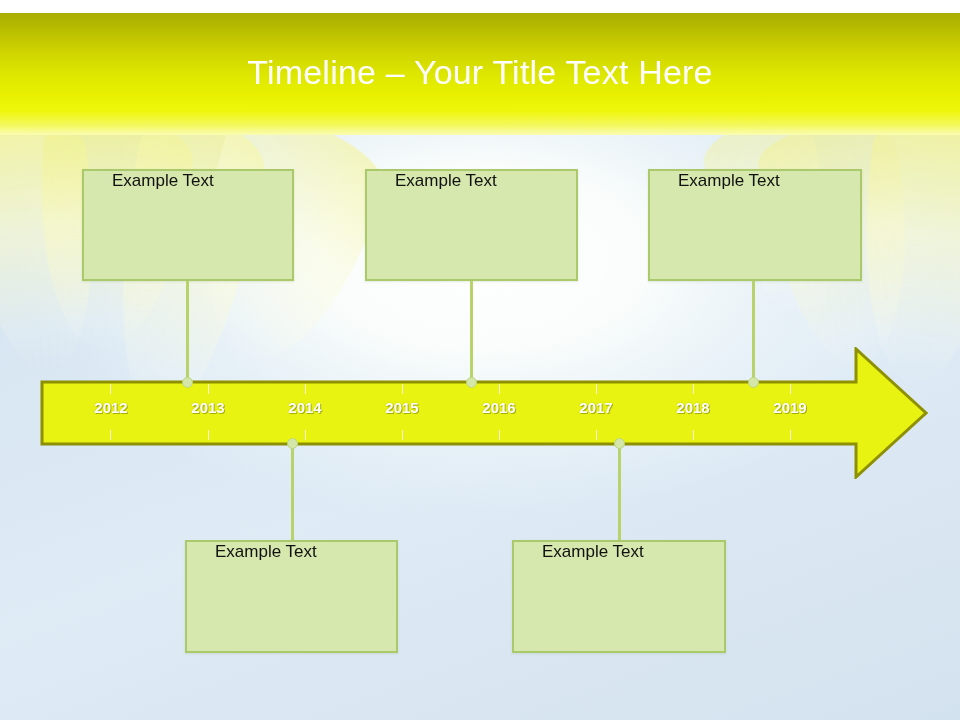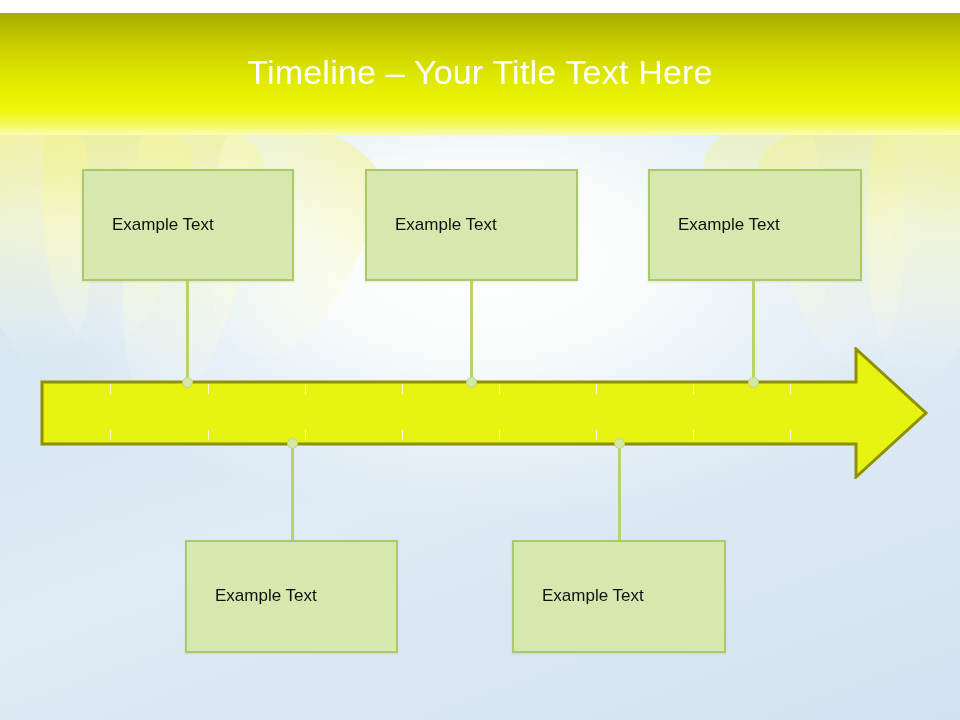--- a/index.html
+++ b/index.html
@@ -193,21 +193,21 @@
     box-sizing: border-box;
   }
 
   
   .tl-box {
     position: absolute;
     box-sizing: border-box;
     background: #d7e8ae;
     border: 2px solid #aac96a;
     display: flex;
-    align-items: center;
+    align-items: flex-start;
     box-shadow: 0 1px 2px rgba(120,140,80,0.18);
   }
   .tl-box span {
     display: block;
     width: 100%;
     padding-left: 28px;
     font-size: 17px;
     color: #111111;
     line-height: 1.2;
   }
@@ -274,20 +274,30 @@
       <div class="tick bottom" style="left:70px;"></div>
       <div class="tick bottom" style="left:168px;"></div>
       <div class="tick bottom" style="left:265px;"></div>
       <div class="tick bottom" style="left:362px;"></div>
       <div class="tick bottom" style="left:459px;"></div>
       <div class="tick bottom" style="left:556px;"></div>
       <div class="tick bottom" style="left:653px;"></div>
       <div class="tick bottom" style="left:750px;"></div>
     </div>
 
+    <div class="year-labels">
+      <div class="year" style="left:71px;">2012</div>
+      <div class="year" style="left:168px;">2013</div>
+      <div class="year" style="left:265px;">2014</div>
+      <div class="year" style="left:362px;">2015</div>
+      <div class="year" style="left:459px;">2016</div>
+      <div class="year" style="left:556px;">2017</div>
+      <div class="year" style="left:653px;">2018</div>
+      <div class="year" style="left:750px;">2019</div>
+    </div>
   </div>
 
   <div class="node-dot" style="left:187.5px; top:369px;"></div>
   <div class="node-dot" style="left:471.5px; top:369px;"></div>
   <div class="node-dot" style="left:753.5px; top:369px;"></div>
   <div class="node-dot" style="left:292.5px; top:430px;"></div>
   <div class="node-dot" style="left:619.5px; top:430px;"></div>
 
 </div>
 

